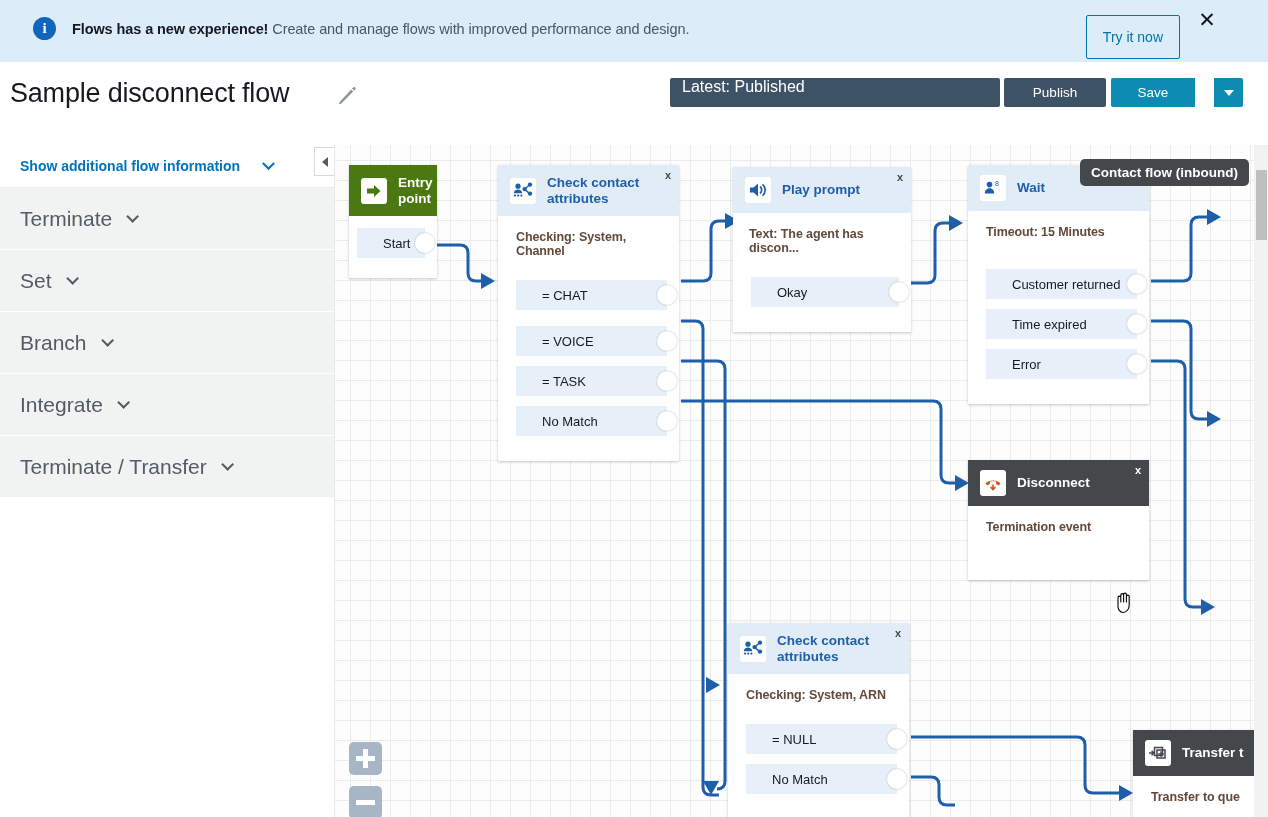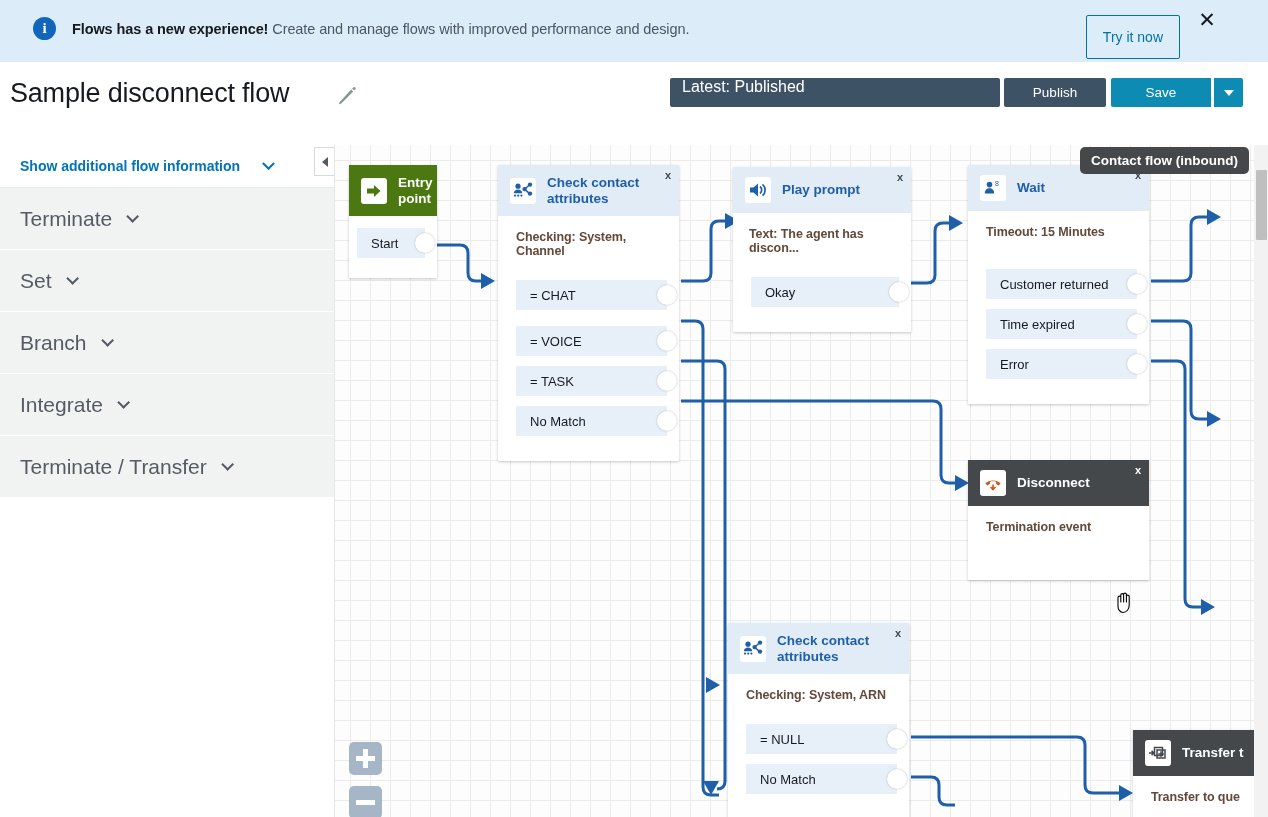--- a/index.html
+++ b/index.html
@@ -62,21 +62,21 @@
   }
   .version-select .vs-label { padding-left: 12px; flex: 1; }
   .version-select .caret { margin-right: 12px; }
   .publish-btn {
     position: absolute; left: 1004px; top: 78px; width: 102px; height: 29px;
     background: #3e5266; border: none; border-radius: 2px;
     color: #fff; font-size: 13.5px; font-family: inherit; cursor: pointer;
     display: flex; align-items: center; justify-content: center;
   }
   .save-btn {
-    position: absolute; left: 1111px; top: 78px; width: 100px; height: 29px;
+    position: absolute; left: 1111px; top: 78px; width: 84px; height: 29px;
     background: #0d8bb3; border: none; border-radius: 2px 0 0 2px;
     color: #fff; font-size: 13.5px; font-family: inherit; cursor: pointer;
     display: flex; align-items: center; justify-content: center;
   }
   .save-caret-btn {
     position: absolute; left: 1214px; top: 78px; width: 29px; height: 29px;
     background: #0d8bb3; border: none; border-radius: 0 2px 2px 0;
     color: #fff; cursor: pointer;
     display: flex; align-items: center; justify-content: center;
   }
@@ -168,21 +168,21 @@
   .node-head.dark .node-x { color: #ffffff; }
   .node-sub {
     padding: 14px 12px 10px 18px; font-size: 12.5px;
     color: #62493a; font-weight: bold; letter-spacing: -0.1px;
   }
   .node-body { padding-bottom: 12px; }
   .port-row {
     position: relative; height: 30px; margin: 5px 12px 5px 18px;
     background: #e7f0f9; display: flex; align-items: center;
   }
-  .port-row .port-label { padding-left: 14px; font-size: 13px; color: #16191f; }
+  .port-row .port-label { padding-left: 26px; font-size: 13px; color: #16191f; }
   .port-dot {
     position: absolute; right: -10px; top: 50%; transform: translateY(-50%);
     width: 20px; height: 20px; border-radius: 50%; background: #fff;
     box-shadow: 0 0 2px rgba(0,0,0,0.28); cursor: pointer;
   }
   .node-foot-space { height: 8px; }
 
   
   .tooltip {
     position: absolute; background: #44484b; color: #fff;
@@ -503,18 +503,18 @@
     <div class="zoom-btn" style="left:14px; top:641px;">
       <span class="zoom-minus-h"></span>
     </div>
 
     <div class="cursor-hand" style="left:779px; top:445px;">
       <svg width="22" height="24" viewBox="0 0 22 24">
         <path d="M4 14 V7.5 a1.4 1.4 0 0 1 2.8 0 V12 V5 a1.4 1.4 0 0 1 2.8 0 V12 V4.5 a1.4 1.4 0 0 1 2.8 0 V12 V6.5 a1.4 1.4 0 0 1 2.8 0 V15 c0 4-2.5 7.5-6.2 7.5 C5.8 22.5 4 19 4 16.5 Z" fill="#ffffff" stroke="#000000" stroke-width="1.1" stroke-linejoin="round"></path>
       </svg>
     </div>
 
-    <div class="tooltip" style="left:745px; top:2px;">Contact flow (inbound)</div>
+    <div class="tooltip" style="left:745px; top:14px;">Contact flow (inbound)</div>
   </div>
 
   <div class="vscroll-track"></div>
   <div class="vscroll-thumb"></div>
 </div>
 
 </body></html>

